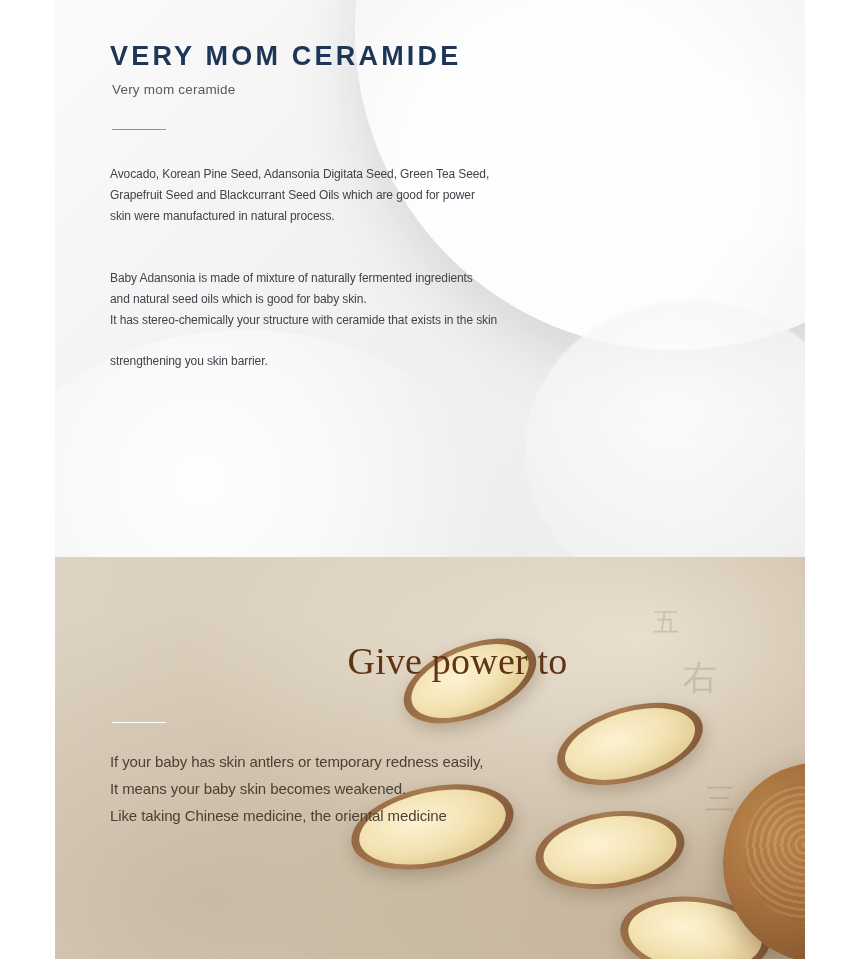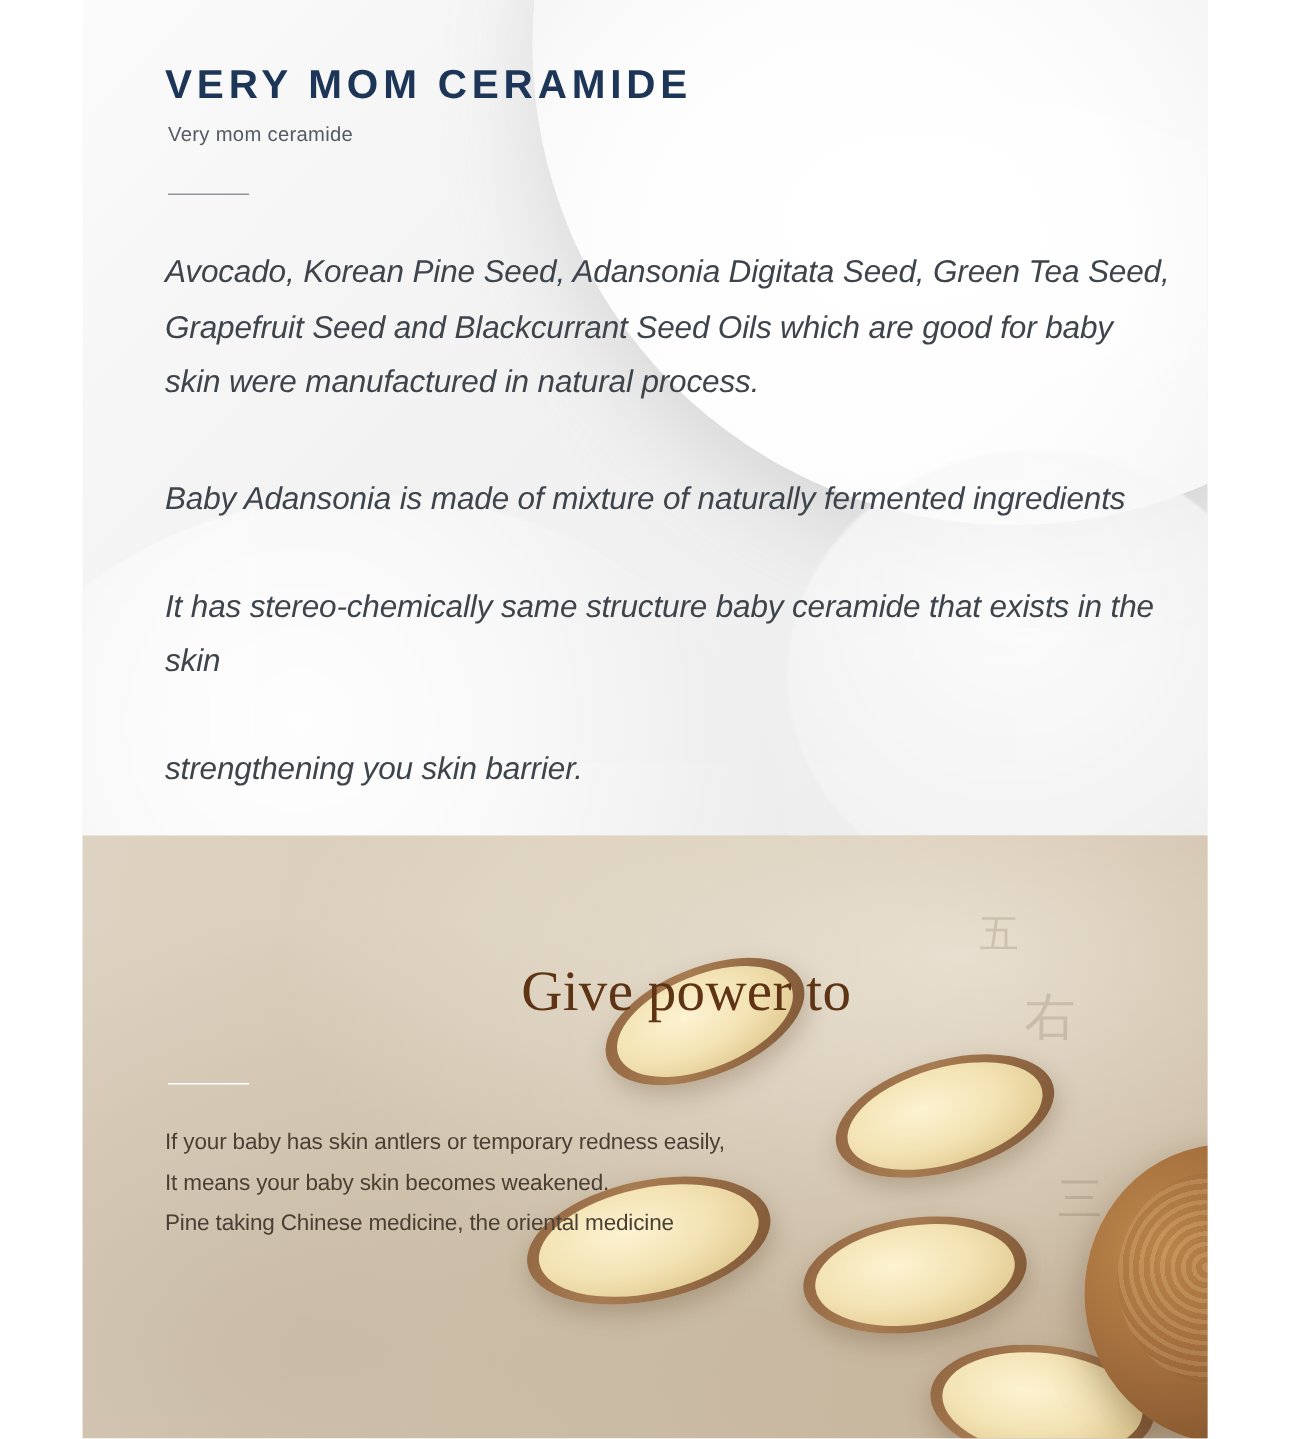--- a/index.html
+++ b/index.html
@@ -105,26 +105,25 @@
     letter-spacing: 0.2px;
   }
   .rule {
     width: 54px;
     height: 1px;
     background: #8f949a;
     margin: 32px 0 0 2px;
   }
 
   .body-text {
-    font-size: 21px;
+    font-size: 12px;
     line-height: 1.72;
     color: #3e444b;
     letter-spacing: -0.1px;
     margin: 0;
-    font-style: italic;
   }
   .para-1 { margin-top: 34px; }
   .para-2 { margin-top: 42px; }
 
   
   .section-herbs {
     position: absolute;
     left: 55px;
     top: 557px;
     width: 750px;
@@ -242,28 +241,28 @@
     <div class="bubble-mid"></div>
     <div class="bubble-small"></div>
 
     <div class="ceramide-content">
       <h1 class="title-main">VERY MOM CERAMIDE</h1>
       <p class="title-sub">Very mom ceramide</p>
       <div class="rule"></div>
 
       <p class="body-text para-1">
         <span>Avocado, Korean Pine Seed, Adansonia Digitata Seed, Green Tea Seed,</span><br>
-        <span>Grapefruit Seed and Blackcurrant Seed Oils which are good for baby</span><br>
+        <span>Grapefruit Seed and Blackcurrant Seed Oils which are good for power</span><br>
         <span>skin were manufactured in natural process.</span>
       </p>
 
       <p class="body-text para-2">
         <span>Baby Adansonia is made of mixture of naturally fermented ingredients</span><br>
-        <br>
-        <span>It has stereo-chemically same structure baby ceramide that exists in the skin</span><br>
+        <span>and natural seed oils which is good for baby skin.</span><br>
+        <span>It has stereo-chemically your structure with ceramide that exists in the skin</span><br>
         <br>
         <span>strengthening you skin barrier.</span>
       </p>
     </div>
   </section>
 
   <section class="section-herbs">
     <div class="herb-bg-texture"></div>
 
     <span class="herb-glyph glyph-a">五</span>
@@ -295,18 +294,18 @@
     <div class="root-big"></div>
 
     <div class="herb-content">
       <h2 class="herb-headline">
         <span>Give power to</span><br>
       </h2>
       <div class="rule-herb"></div>
       <p class="herb-body">
         <span>If your baby has skin antlers or temporary redness easily,</span><br>
         <span>It means your baby skin becomes weakened.</span><br>
-        <span>Pine taking Chinese medicine, the oriental medicine</span>
+        <span>Like taking Chinese medicine, the oriental medicine</span>
       </p>
     </div>
   </section>
 
 </div>
 
 </body></html>

